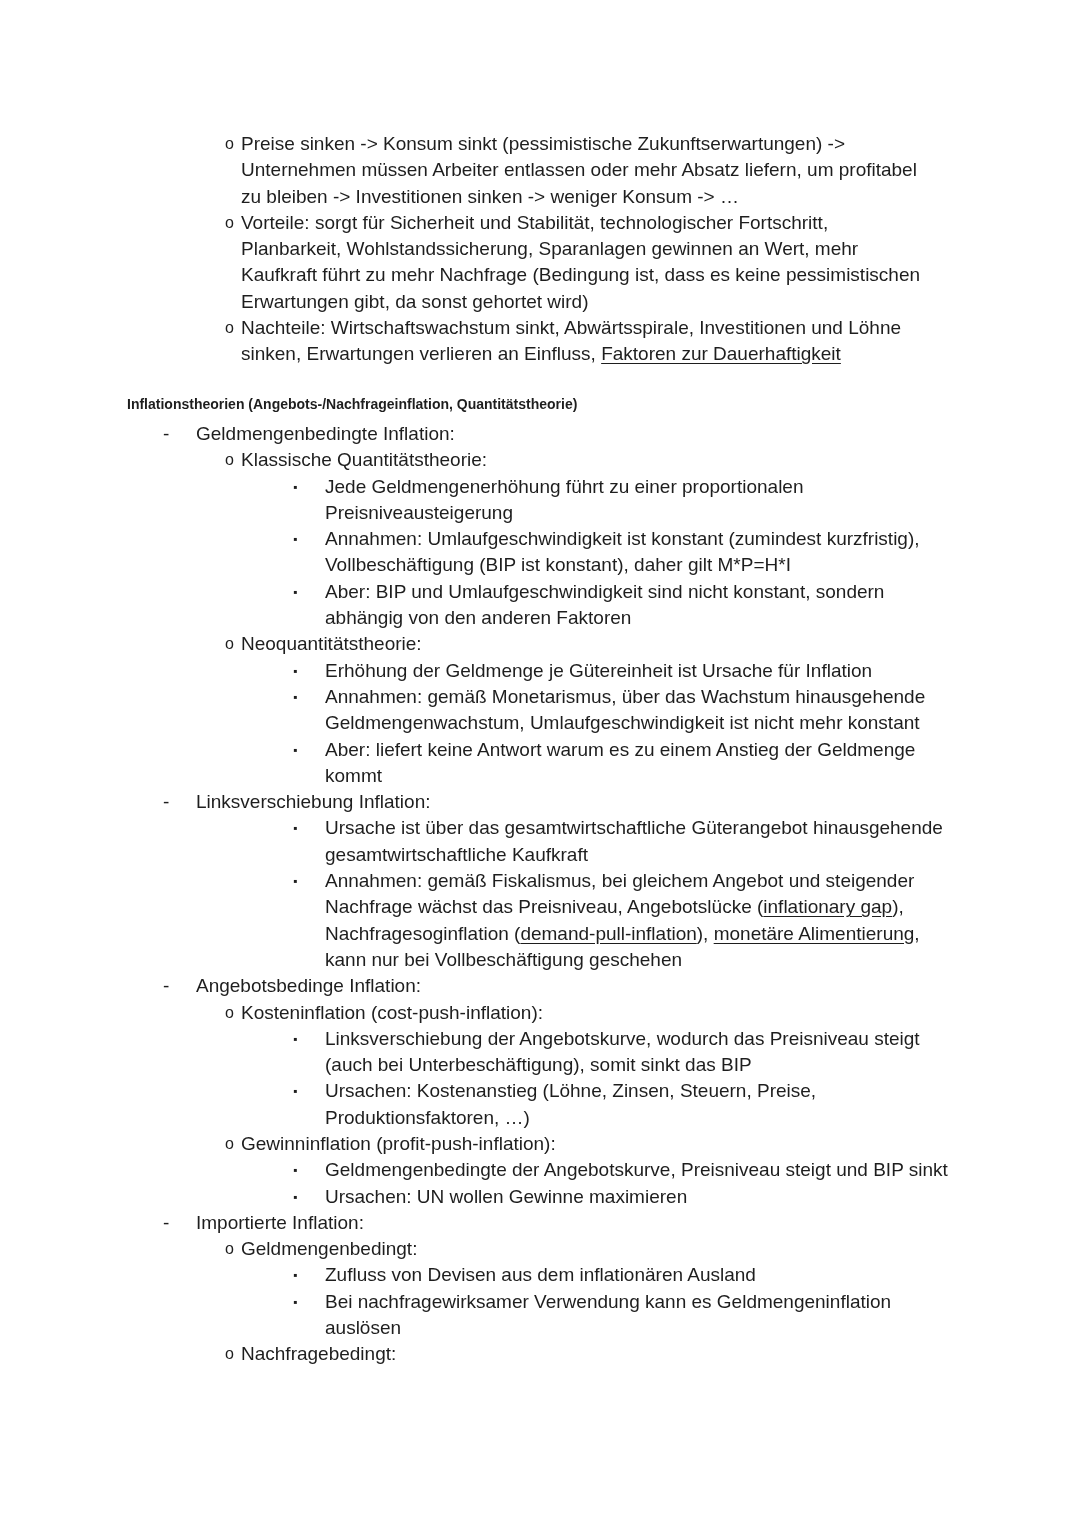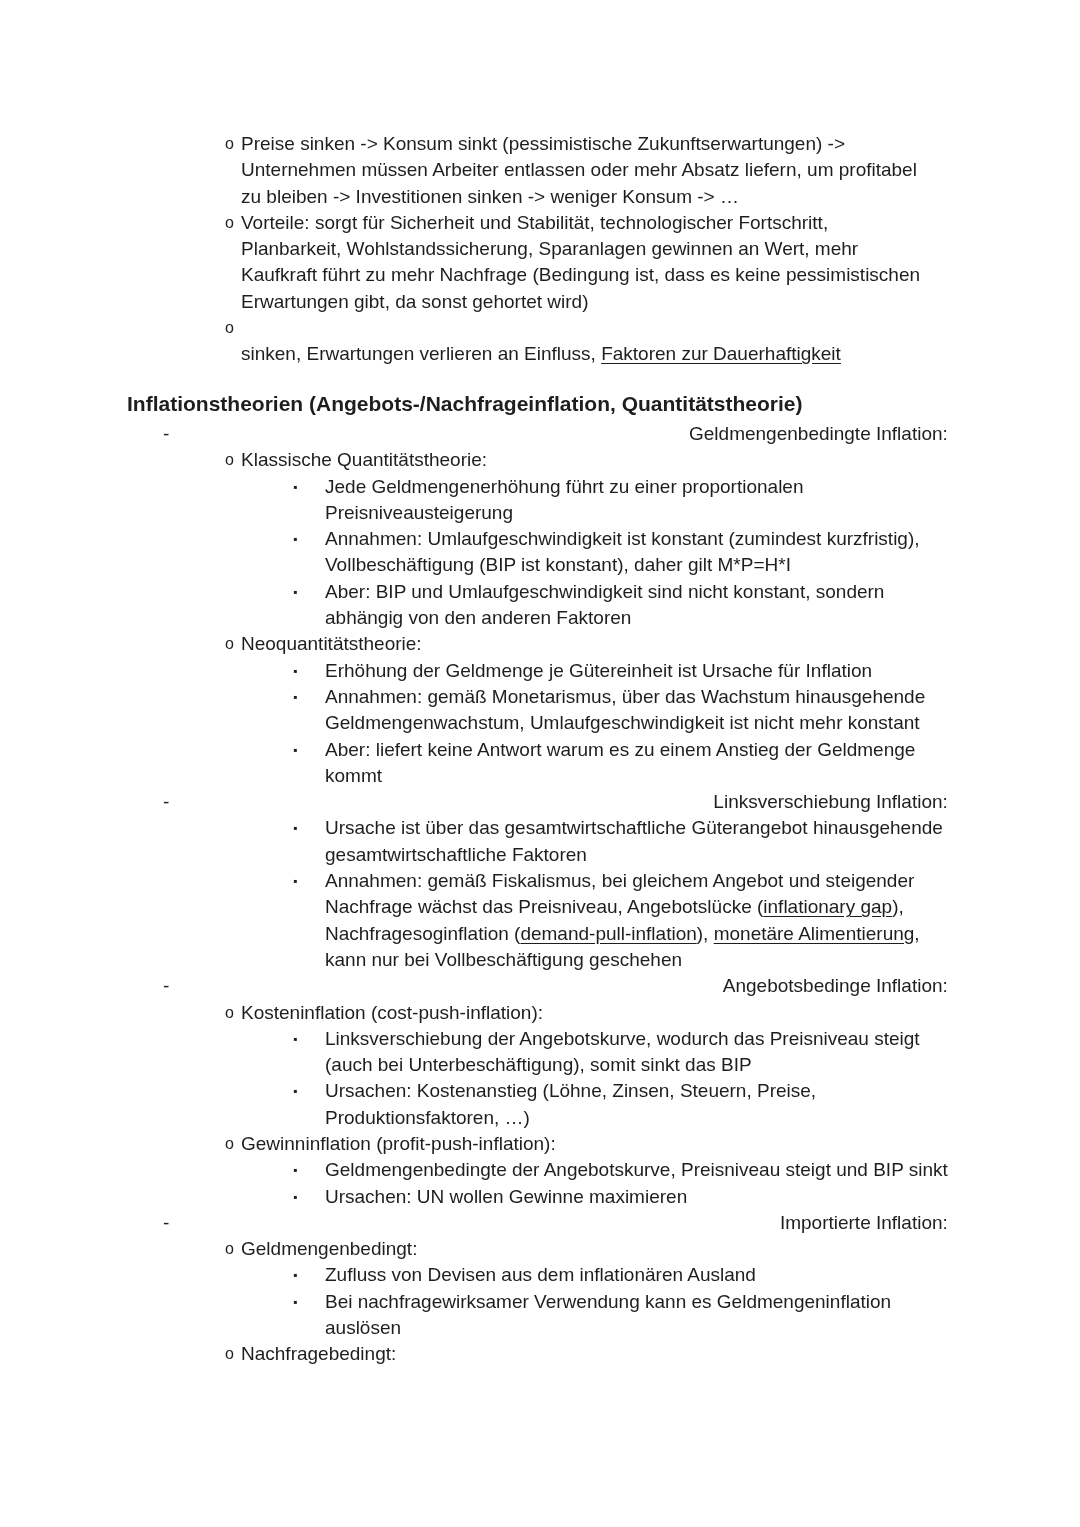--- a/index.html
+++ b/index.html
@@ -10,28 +10,28 @@
     background: #ffffff;
     overflow: hidden;
     font-family: "Liberation Sans", "DejaVu Sans", sans-serif;
     color: #1e1e1e;
     font-size: 19px;
     line-height: 26.3px;
   }
   .content { position: absolute; top: 131px; left: 127px; }
   .heading {
     font-weight: bold;
-    font-size: 21px;
+    font-size: 14px;
     line-height: 26.3px;
     margin: 23px 0 4px 0;
   }
   .li { position: relative; white-space: nowrap; }
   .li .marker { position: absolute; top: 0; line-height: 26.3px; }
   .li.dash   .marker { left: 36px; }
-  .li.dash   .txt    { margin-left: 69px; text-align: right; }
+  .li.dash   .txt    { margin-left: 69px; }
   .li.circle .marker { left: 98px; font-size: 16px; }
   .li.circle .txt    { margin-left: 114px; }
   .li.square .marker { left: 166px; font-size: 12px; }
   .li.square .txt    { margin-left: 198px; }
   .u { text-decoration: underline; text-underline-offset: 3px; }
 </style>
 </head>
 <body>
 
 <div class="page">
@@ -40,21 +40,21 @@
         <div class="li circle">
           <span class="marker">o</span>
           <div class="txt"><span>Preise sinken -&gt; Konsum sinkt (pessimistische Zukunftserwartungen) -&gt;</span><br><span>Unternehmen müssen Arbeiter entlassen oder mehr Absatz liefern, um profitabel</span><br><span>zu bleiben -&gt; Investitionen sinken -&gt; weniger Konsum -&gt; …</span></div>
         </div>
         <div class="li circle">
           <span class="marker">o</span>
           <div class="txt"><span>Vorteile: sorgt für Sicherheit und Stabilität, technologischer Fortschritt,</span><br><span>Planbarkeit, Wohlstandssicherung, Sparanlagen gewinnen an Wert, mehr</span><br><span>Kaufkraft führt zu mehr Nachfrage (Bedingung ist, dass es keine pessimistischen</span><br><span>Erwartungen gibt, da sonst gehortet wird)</span></div>
         </div>
         <div class="li circle">
           <span class="marker">o</span>
-          <div class="txt"><br><span>sinken, Erwartungen verlieren an Einfluss, </span><span class="u">Faktoren zur Dauerhaftigkeit</span></div>
+          <div class="txt"><span>Nachteile: Wirtschaftswachstum sinkt, Abwärtsspirale, Investitionen und Löhne</span><br><span>sinken, Erwartungen verlieren an Einfluss, </span><span class="u">Faktoren zur Dauerhaftigkeit</span></div>
         </div>
       </div>
     <h2 class="heading">Inflationstheorien (Angebots-/Nachfrageinflation, Quantitätstheorie)</h2>
     <div id="outline-list">
         <div class="li dash">
           <span class="marker">-</span>
           <div class="txt"><span>Geldmengenbedingte Inflation:</span></div>
         </div>
         <div class="li circle">
           <span class="marker">o</span>
@@ -87,21 +87,21 @@
         <div class="li square">
           <span class="marker">▪</span>
           <div class="txt"><span>Aber: liefert keine Antwort warum es zu einem Anstieg der Geldmenge</span><br><span>kommt</span></div>
         </div>
         <div class="li dash">
           <span class="marker">-</span>
           <div class="txt"><span>Linksverschiebung Inflation:</span></div>
         </div>
         <div class="li square">
           <span class="marker">▪</span>
-          <div class="txt"><span>Ursache ist über das gesamtwirtschaftliche Güterangebot hinausgehende</span><br><span>gesamtwirtschaftliche Faktoren</span></div>
+          <div class="txt"><span>Ursache ist über das gesamtwirtschaftliche Güterangebot hinausgehende</span><br><span>gesamtwirtschaftliche Kaufkraft</span></div>
         </div>
         <div class="li square">
           <span class="marker">▪</span>
           <div class="txt"><span>Annahmen: gemäß Fiskalismus, bei gleichem Angebot und steigender</span><br><span>Nachfrage wächst das Preisniveau, Angebotslücke (</span><span class="u">inflationary gap</span><span>),</span><br><span>Nachfragesoginflation (</span><span class="u">demand-pull-inflation</span><span>), </span><span class="u">monetäre Alimentierung</span><span>,</span><br><span>kann nur bei Vollbeschäftigung geschehen</span></div>
         </div>
         <div class="li dash">
           <span class="marker">-</span>
           <div class="txt"><span>Angebotsbedinge Inflation:</span></div>
         </div>
         <div class="li circle">

